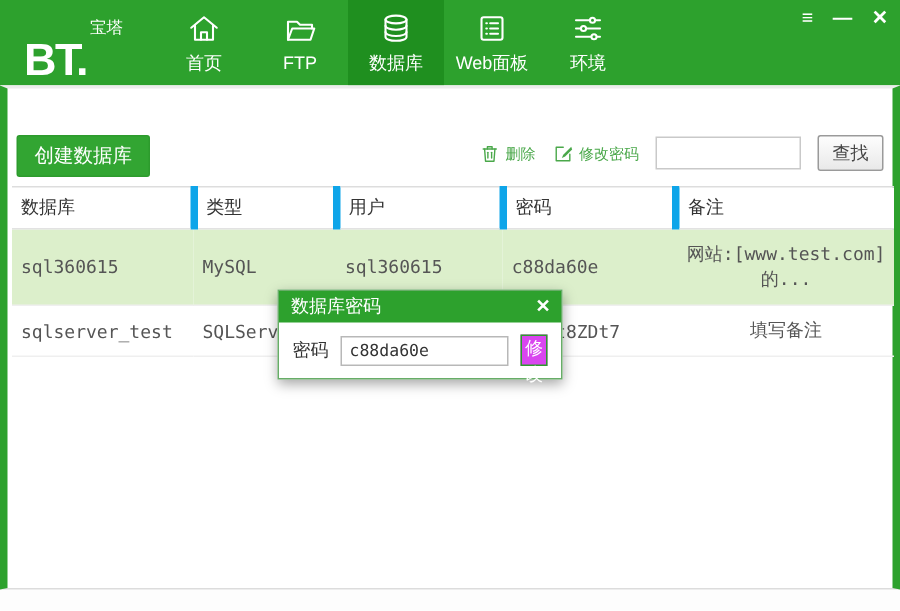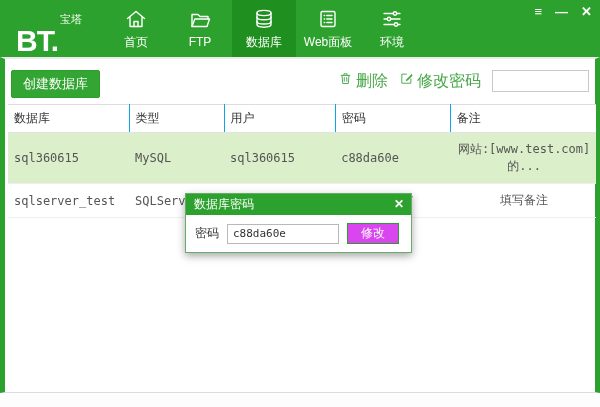--- a/index.html
+++ b/index.html
@@ -22,43 +22,43 @@
   .nav-label { font-size:12px; white-space:nowrap;text-align:center; }
 
   .win-controls { position:absolute; right:8px; top:5px; display:flex; gap:13px; color:#fff; }
   .win-btn { font-size:13px; font-weight:bold; line-height:14px; cursor:pointer; }
 
   
   .frame { position:absolute; left:0; top:57px; width:600px; height:336px; background:#fff;
            border-left:5px solid #2da12d; border-right:5px solid #2da12d;
            border-top:2px solid #ececec; border-bottom:1px solid #dcdcdc; }
 
-  .toolbar { position:relative; height:45px; }
+  .toolbar { position:relative; height:45px;margin-top:20px; }
   .create-btn { position:absolute; left:6px; top:11px; background:#32a532; color:#fff; border:1px solid #2d9b2d;
                 font-size:13px; padding:4px 11px; border-radius:2px; cursor:pointer; font-family:inherit; }
   .toolbar-right { position:absolute; right:6px; top:11px; display:flex; align-items:center; gap:11px; }
-  .tool-link { display:flex; align-items:flex-start; gap:3px; color:#4aa84a; font-size:16px; cursor:pointer; }
+  .tool-link { display:flex; align-items:flex-end; gap:3px; color:#4aa84a; font-size:10px; cursor:pointer; }
   .tool-link svg { width:15px; height:15px; stroke:#4aa84a; fill:none; stroke-width:1.5; stroke-linecap:round; stroke-linejoin:round; }
   .search-input { width:97px; height:22px; border:1px solid #c9c9c9; font-size:12px; padding:0 5px; outline:none;
                   font-family:"DejaVu Sans Mono",monospace; }
   .find-btn { height:24px; padding:0 9px; font-size:12px; color:#444; background:linear-gradient(#fdfdfd,#e9e9e9);
               border:1px solid #9a9a9a; border-radius:2px; cursor:pointer; font-family:inherit; }
 
   
   table.db { width:588px; margin-left:3px; border-collapse:collapse; border-top:1px solid #ddd; }
   table.db th { font-size:12px; font-weight:normal; color:#333; text-align:left; padding:5px 4px 5px 6px; height:23px;
-                border-bottom:1px solid #e2e2e2; border-left:1px solid #0ea5e9; background:#fff; }
+                border-bottom:1px solid #e2e2e2; border-left:5px solid #0ea5e9; background:#fff; }
   table.db th:first-child { border-left:none; }
   table.db td { font-size:12px; color:#555; padding:8px 4px 8px 6px; height:29px;
                 font-family:"DejaVu Sans Mono",monospace; border-bottom:1px solid #efefef; }
   tr.row-highlight td { background:#dcefcb; }
   td.note-cell, th { font-family:"Liberation Sans",sans-serif;text-align:center; }
 
   
-  .modal { position:absolute; left:185px; top:193px; width:227px; background:#fff; border:1px solid #67ad67;
+  .modal { position:absolute; left:185px; top:193px; width:190px; background:#fff; border:1px solid #67ad67;
            box-shadow:0 3px 8px rgba(0,0,0,0.35); }
   .modal-title { height:21px; background:#2da12d; color:#fff; font-size:12px; line-height:21px; padding-left:8px; position:relative; }
   .modal-close { position:absolute; right:7px; top:0; font-size:12px; font-weight:bold; cursor:pointer; line-height:21px; }
   .modal-body { height:37px; display:flex; align-items:center; padding:0 9px; gap:8px; }
   .modal-label { font-size:12px; color:#333; white-space:nowrap; }
   .modal-input { width:112px; height:20px; border:1px solid #b8b8b8; font-size:11px; padding:0 5px; outline:none;
                  font-family:"DejaVu Sans Mono",monospace; color:#333; }
   .modal-submit { width:52px; height:21px; background:#d946ef; border:1px solid #2d9b2d; color:#fff; font-size:12px;
                   cursor:pointer; font-family:inherit; }
 </style>
@@ -159,20 +159,21 @@
           <span>删除</span>
         </span>
         <span class="tool-link">
           <svg viewBox="0 0 24 24">
               <path d="M19 12.5 V19.5 H4.5 V5 H12"></path>
               <path d="M20.5 4.5 L12 13 L10.5 16.5 L14 15 L21.5 7.5 Z" fill="#4aa84a" stroke="none"></path>
             </svg>
           <span>修改密码</span>
         </span>
         <input class="search-input" type="text" value="" style="">
+        <button class="find-btn">查找</button>
       </div>
     </div>
 
     <table class="db">
       <colgroup>
           <col style="width:121px">
           <col style="width:95px">
           <col style="width:110px">
           <col style="width:115px">
           <col>

